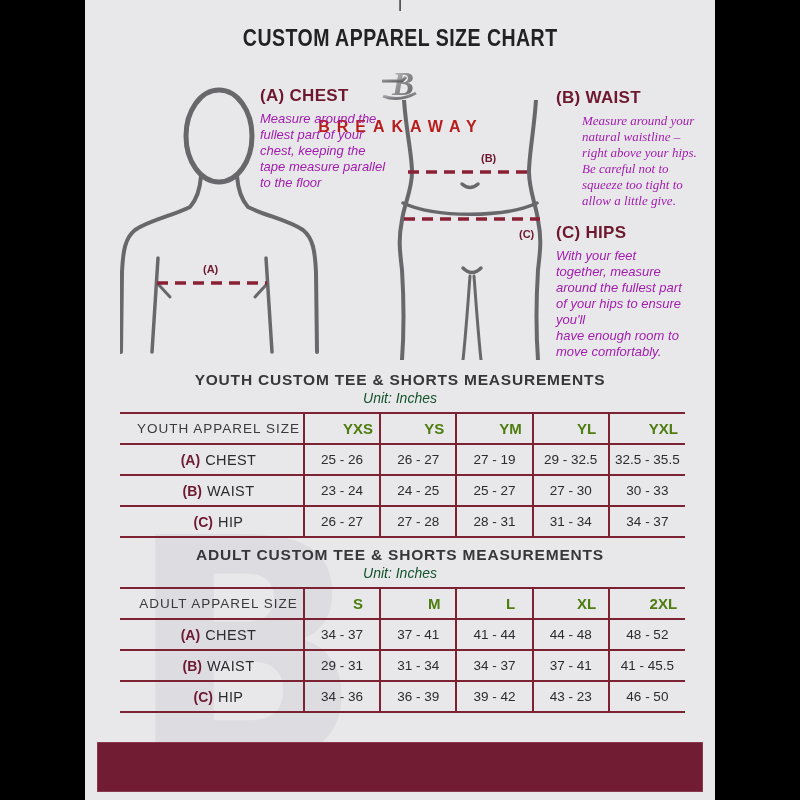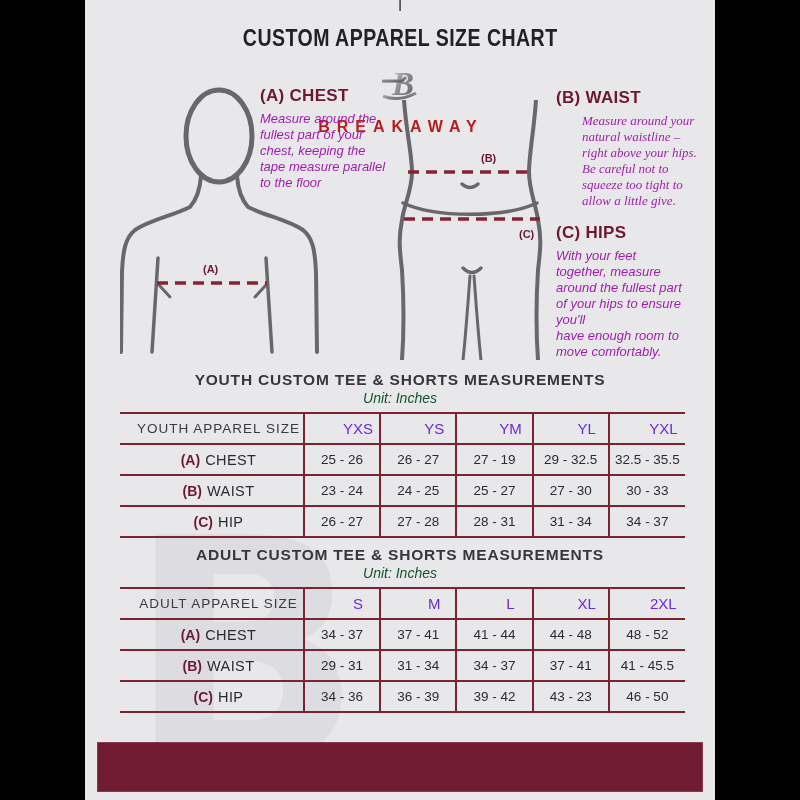--- a/index.html
+++ b/index.html
@@ -55,21 +55,21 @@
   table.size-table {
     position:absolute; z-index:1; left:35px; width:565px;
     border-collapse:collapse; table-layout:fixed; background:transparent;
   }
   .size-table td {
     border-top:2px solid #7d2233; border-bottom:2px solid #7d2233;
     height:29px; padding:0; text-align:center; font-size:13.5px; color:#2b2b30;
   }
   .size-table td + td { border-left:2px solid #7d2233; }
   .size-table td.lbl { text-align:center; padding-left:14px; }
-  .size-table .col-h { font-weight:normal; font-size:15px; color:#6d28d9;padding-left:32px; }
+  .size-table .col-h { font-weight:bold; font-size:15px; color:#4d7c0f;padding-left:32px; }
   .size-table .tbl-head-lbl {
     font-weight:normal; font-size:13.5px; letter-spacing:1px; color:#3a3a3f;
   }
   .size-table .pfx { font-weight:bold; color:#6e1830; font-size:14px; margin-right:5px; }
   .size-table .row-name { font-size:14.5px; letter-spacing:0.4px; }
   
   .footer-bar {
     position:absolute; z-index:2; left:12px; top:742px; width:604px; height:48px;
     background:#721c34; border:1px solid #8a3a4e;
   }

